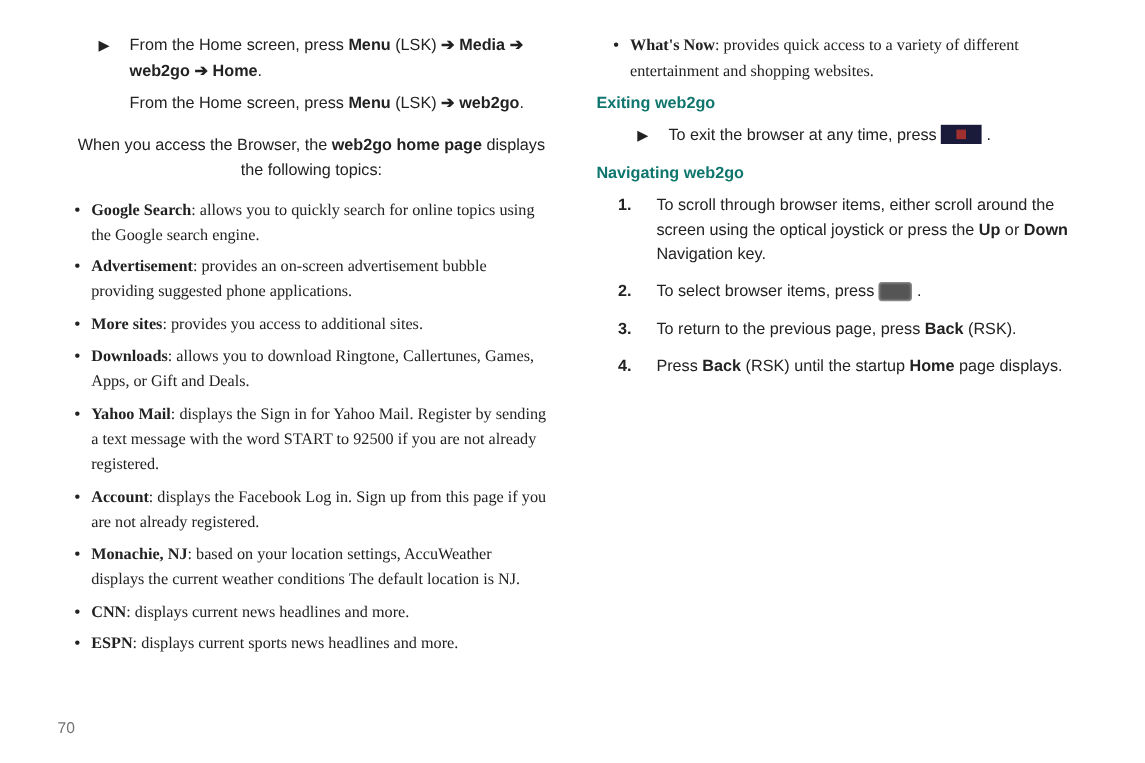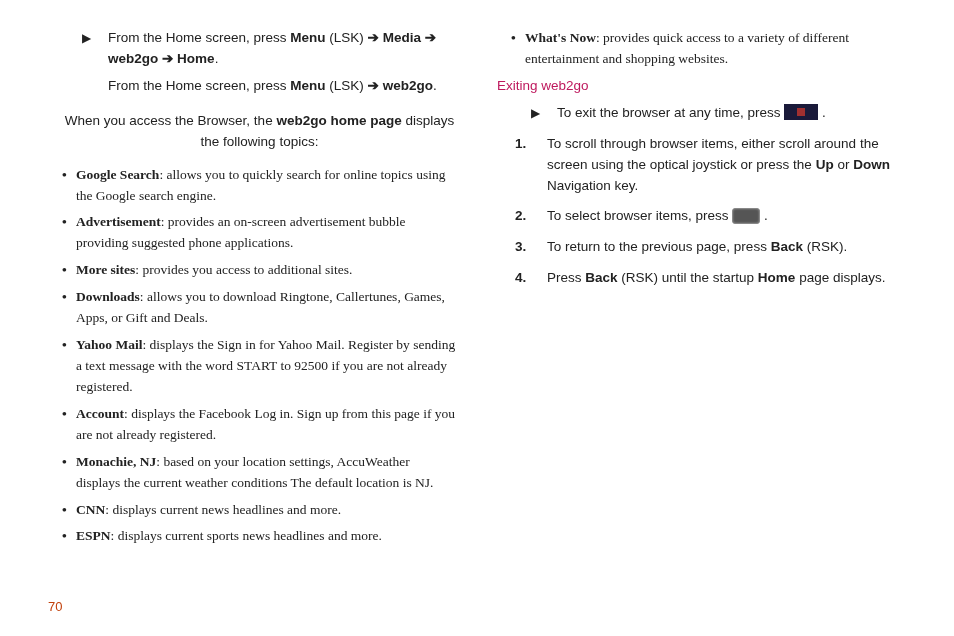--- a/index.html
+++ b/index.html
@@ -18,40 +18,40 @@
   .indent-arrow { padding-left: 60px; position: relative; margin-bottom: 6px; }
   .arrow-marker {
     position: absolute; left: 34px; top: 1px; font-size: 12px;
   }
   .para { margin-bottom: 6px; }
   .bullet-list { list-style: none; padding-left: 18px; }
   .bullet-list li { position: relative; padding-left: 10px; margin-bottom: 6px; font-family: Liberation Serif, serif; }
   .bullet-list li::before { content: "•"; position: absolute; left: -4px; top: 0; font-weight: bold;}
   .bold { font-weight: bold; }
   .arrow { font-weight: bold; }
-  .section-h { font-weight: normal; color: #be185d; font-size: 13.5px; margin: 6px 0 6px 0; }
+  .section-h { font-weight: bold; color: #0f766e; font-size: 13.5px; margin: 6px 0 6px 0; }
   .ol { list-style: none; padding-left: 40px; }
   .ol li { position: relative; margin-bottom: 10px; padding-left: 10px;}
   .ol .num { position: absolute; left: -22px; top: 0; font-weight: bold; }
   .end-key-icon {
     display: inline-block; width: 34px; height: 16px; background: #1a1a3a;
     vertical-align: middle; position: relative; top: -1px;
   }
   .end-key-icon::after {
     content: ""; position: absolute; left: 50%; top: 50%; width: 8px; height: 8px;
     background: #a03030; transform: translate(-50%,-50%);
   }
   .select-icon {
     display: inline-block; width: 28px; height: 16px; background: #555;
     border: 1px solid #888; border-radius: 3px; vertical-align: middle;
     position: relative; top: -1px;
     box-shadow: inset 0 0 2px #999;
   }
   .pagenum {
-    position: absolute; left: 48px; bottom: 22px; font-size: 13px; color: #c2410c;
+    position: absolute; left: 48px; bottom: 22px; font-size: 13px; color: #737373;
   }
   .sub-indent { padding-left: 60px; margin-bottom: 8px;}
   .intro { padding: 0 0 6px 14px; text-align: center; }
 </style>
 </head>
 <body>
 
 <div class="columns">
   <div class="col">
 
@@ -91,20 +91,21 @@
       <li><span class="bold">What's Now</span><span>: provides quick access to a variety of different entertainment and shopping websites.</span></li>
     </ul>
 
     <div class="section-h">Exiting web2go</div>
 
     <div class="indent-arrow" style="margin-bottom:10px;">
       <span class="arrow-marker">▶</span>
       <span>To exit the browser at any time, press  </span><span class="end-key-icon"></span><span> .</span>
     </div>
 
+    <div class="section-h">Navigating web2go</div>
 
     <ol class="ol">
       <li><span class="num">1.</span>
         <span>To scroll through browser items, either scroll around the screen using the optical joystick or press the </span><span class="bold">Up</span><span> or </span><span class="bold">Down</span><span> Navigation key.</span>
       </li>
       <li><span class="num">2.</span>
         <span>To select browser items, press  </span><span class="select-icon"></span><span> .</span>
       </li>
       <li><span class="num">3.</span>
         <span>To return to the previous page, press </span><span class="bold">Back</span><span> (RSK).</span>

